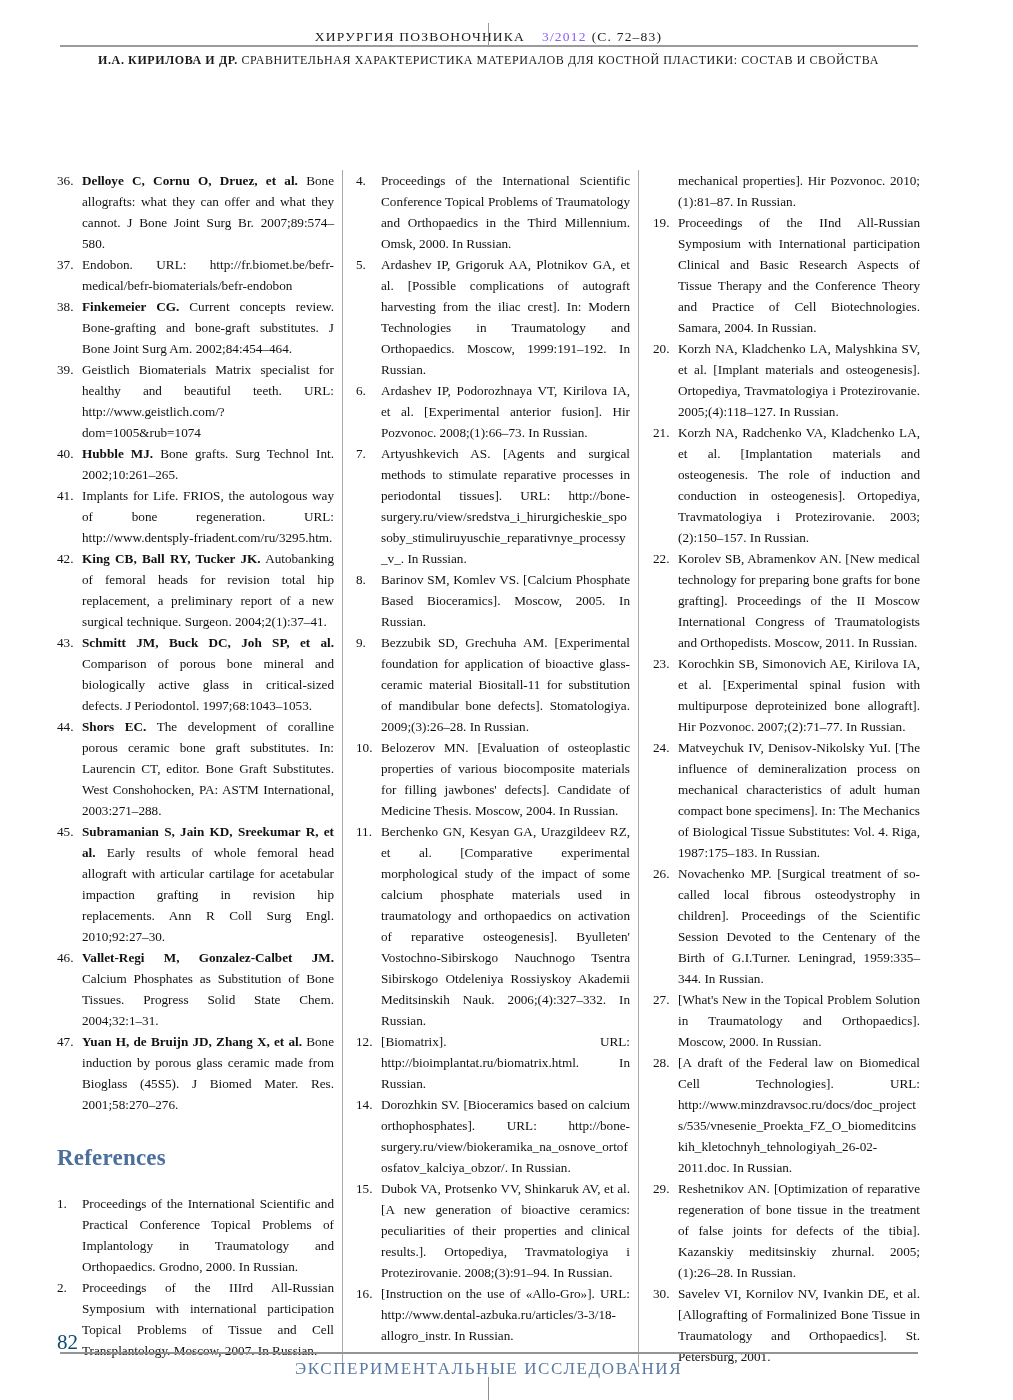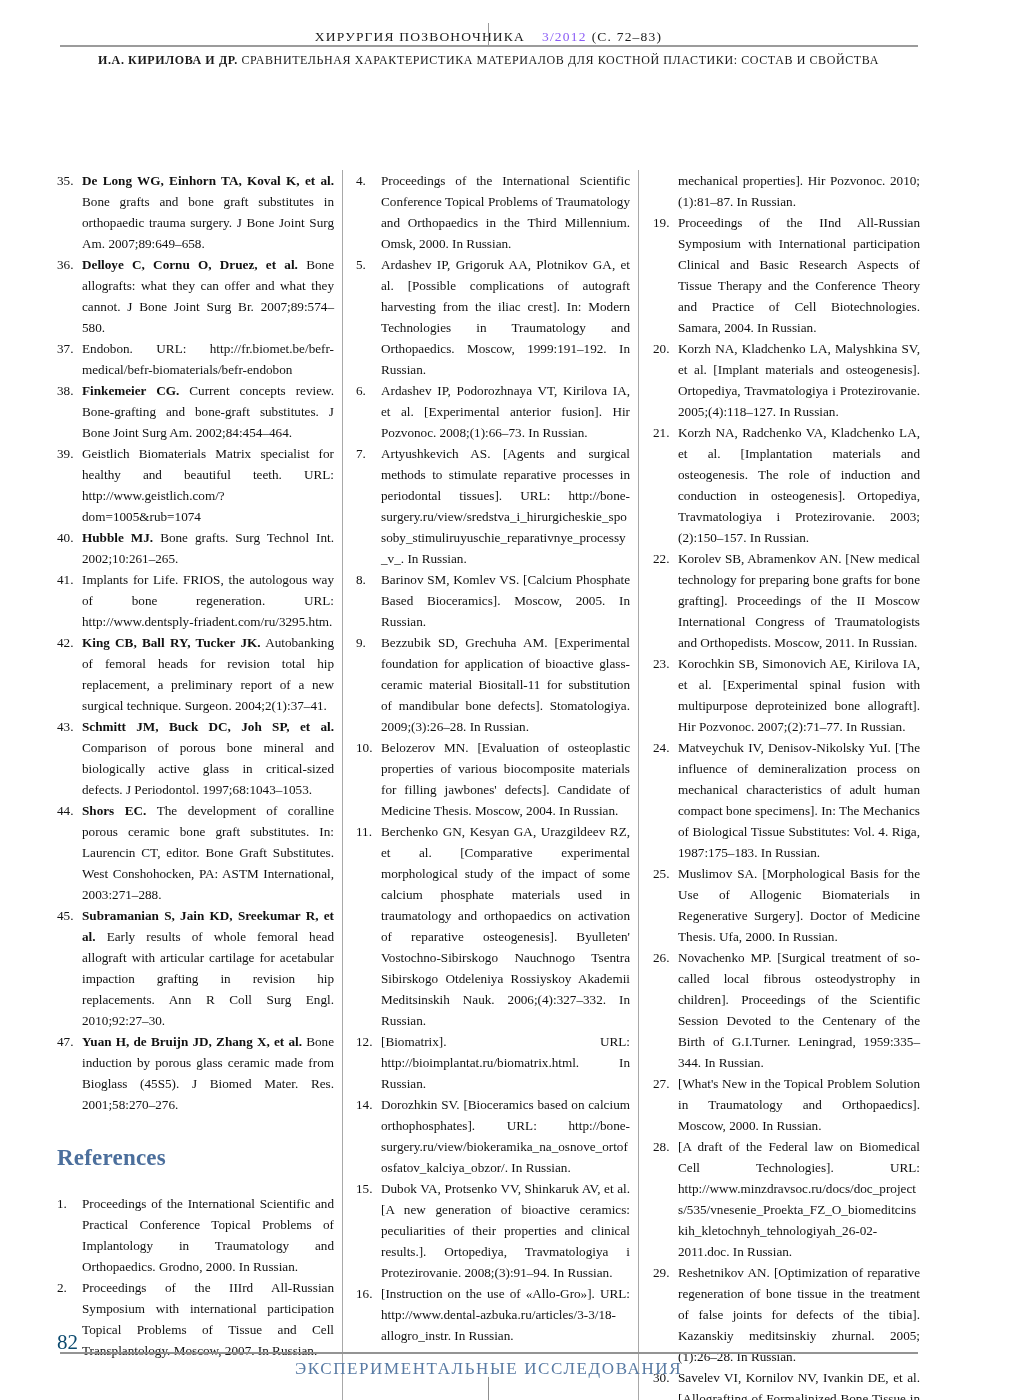--- a/index.html
+++ b/index.html
@@ -74,31 +74,31 @@
 </div>
 <div class="hdr-vline"></div>
 <div class="hdr-rule"></div>
 <div class="content-band hdr-row2">
   <span class="hdr-authors">И.А. КИРИЛОВА И ДР.</span><span> СРАВНИТЕЛЬНАЯ ХАРАКТЕРИСТИКА МАТЕРИАЛОВ ДЛЯ КОСТНОЙ ПЛАСТИКИ: СОСТАВ И СВОЙСТВА</span>
 </div>
 
 <div class="columns">
   <div class="col col-left">
     <div id="col-left-top">
-        <div class="ref"><span class="num">35.</span><span class="ref-bold">De Long WG, Einhorn TA, Koval K, et al.</span> <span>Bone grafts and bone graft substitutes in orthopaedic trauma surgery. J Bone Joint Surg Am. 2007;89:649–658.</span></div>
         <div class="ref"><span class="num">36.</span><span class="ref-bold">Delloye C, Cornu O, Druez, et al.</span> <span>Bone allografts: what they can offer and what they cannot. J Bone Joint Surg Br. 2007;89:574–580.</span></div>
         <div class="ref"><span class="num">37.</span><span>Endobon. URL: http://fr.biomet.be/befr-medical/befr-biomaterials/befr-endobon</span></div>
         <div class="ref"><span class="num">38.</span><span class="ref-bold">Finkemeier CG.</span> <span>Current concepts review. Bone-grafting and bone-graft substitutes. J Bone Joint Surg Am. 2002;84:454–464.</span></div>
         <div class="ref"><span class="num">39.</span><span>Geistlich Biomaterials Matrix specialist for healthy and beautiful teeth. URL: http://www.geistlich.com/?dom=1005&amp;rub=1074</span></div>
         <div class="ref"><span class="num">40.</span><span class="ref-bold">Hubble MJ.</span> <span>Bone grafts. Surg Technol Int. 2002;10:261–265.</span></div>
         <div class="ref"><span class="num">41.</span><span>Implants for Life. FRIOS, the autologous way of bone regeneration. URL: http://www.dentsply-friadent.com/ru/3295.htm.</span></div>
         <div class="ref"><span class="num">42.</span><span class="ref-bold">King CB, Ball RY, Tucker JK.</span> <span>Autobanking of femoral heads for revision total hip replacement, a preliminary report of a new surgical technique. Surgeon. 2004;2(1):37–41.</span></div>
         <div class="ref"><span class="num">43.</span><span class="ref-bold">Schmitt JM, Buck DC, Joh SP, et al.</span> <span>Comparison of porous bone mineral and biologically active glass in critical-sized defects. J Periodontol. 1997;68:1043–1053.</span></div>
         <div class="ref"><span class="num">44.</span><span class="ref-bold">Shors EC.</span> <span>The development of coralline porous ceramic bone graft substitutes. In: Laurencin CT, editor. Bone Graft Substitutes. West Conshohocken, PA: ASTM International, 2003:271–288.</span></div>
         <div class="ref"><span class="num">45.</span><span class="ref-bold">Subramanian S, Jain KD, Sreekumar R, et al.</span> <span>Early results of whole femoral head allograft with articular cartilage for acetabular impaction grafting in revision hip replacements. Ann R Coll Surg Engl. 2010;92:27–30.</span></div>
+        <div class="ref"><span class="num">46.</span><span class="ref-bold">Vallet-Regi M, Gonzalez-Calbet JM.</span> <span>Calcium Phosphates as Substitution of Bone Tissues. Progress Solid State Chem. 2004;32:1–31.</span></div>
         <div class="ref"><span class="num">47.</span><span class="ref-bold">Yuan H, de Bruijn JD, Zhang X, et al.</span> <span>Bone induction by porous glass ceramic made from Bioglass (45S5). J Biomed Mater. Res. 2001;58:270–276.</span></div>
       </div>
     <div class="refs-heading">References</div>
     <div id="col-left-bottom">
         <div class="ref"><span class="num">1.</span><span>Proceedings of the International Scientific and Practical Conference Topical Problems of Implantology in Traumatology and Orthopaedics. Grodno, 2000. In Russian.</span></div>
         <div class="ref"><span class="num">2.</span><span>Proceedings of the IIIrd All-Russian Symposium with international participation Topical Problems of Tissue and Cell Transplantology. Moscow, 2007. In Russian.</span></div>
       </div>
   </div>
   <div class="gap1l"></div>
   <div class="col-divider"></div>
@@ -121,21 +121,20 @@
   <div class="col-divider"></div>
   <div class="gap2r"></div>
   <div class="col col-right" id="col-right">
       <div class="ref"><span class="num"></span><span>mechanical properties]. Hir Pozvonoc. 2010;(1):81–87. In Russian.</span></div>
       <div class="ref"><span class="num">19.</span><span>Proceedings of the IInd All-Russian Symposium with International participation Clinical and Basic Research Aspects of Tissue Therapy and the Conference Theory and Practice of Cell Biotechnologies. Samara, 2004. In Russian.</span></div>
       <div class="ref"><span class="num">20.</span><span>Korzh NA, Kladchenko LA, Malyshkina SV, et al. [Implant materials and osteogenesis]. Ortopediya, Travmatologiya i Protezirovanie. 2005;(4):118–127. In Russian.</span></div>
       <div class="ref"><span class="num">21.</span><span>Korzh NA, Radchenko VA, Kladchenko LA, et al. [Implantation materials and osteogenesis. The role of induction and conduction in osteogenesis]. Ortopediya, Travmatologiya i Protezirovanie. 2003;(2):150–157. In Russian.</span></div>
       <div class="ref"><span class="num">22.</span><span>Korolev SB, Abramenkov AN. [New medical technology for preparing bone grafts for bone grafting]. Proceedings of the II Moscow International Congress of Traumatologists and Orthopedists. Moscow, 2011. In Russian.</span></div>
       <div class="ref"><span class="num">23.</span><span>Korochkin SB, Simonovich AE, Kirilova IA, et al. [Experimental spinal fusion with multipurpose deproteinized bone allograft]. Hir Pozvonoc. 2007;(2):71–77. In Russian.</span></div>
       <div class="ref"><span class="num">24.</span><span>Matveychuk IV, Denisov-Nikolsky YuI. [The influence of demineralization process on mechanical characteristics of adult human compact bone specimens]. In: The Mechanics of Biological Tissue Substitutes: Vol. 4. Riga, 1987:175–183. In Russian.</span></div>
-      <div class="ref"><span class="num">25.</span><span>Muslimov SA. [Morphological Basis for the Use of Allogenic Biomaterials in Regenerative Surgery]. Doctor of Medicine Thesis. Ufa, 2000. In Russian.</span></div>
       <div class="ref"><span class="num">26.</span><span>Novachenko MP. [Surgical treatment of so-called local fibrous osteodystrophy in children]. Proceedings of the Scientific Session Devoted to the Centenary of the Birth of G.I.Turner. Leningrad, 1959:335–344. In Russian.</span></div>
       <div class="ref"><span class="num">27.</span><span>[What's New in the Topical Problem Solution in Traumatology and Orthopaedics]. Moscow, 2000. In Russian.</span></div>
       <div class="ref"><span class="num">28.</span><span>[A draft of the Federal law on Biomedical Cell Technologies]. URL: http://www.minzdravsoc.ru/docs/doc_projects/535/vnesenie_Proekta_FZ_O_biomeditcinskih_kletochnyh_tehnologiyah_26-02-2011.doc. In Russian.</span></div>
       <div class="ref"><span class="num">29.</span><span>Reshetnikov AN. [Optimization of reparative regeneration of bone tissue in the treatment of false joints for defects of the tibia]. Kazanskiy meditsinskiy zhurnal. 2005;(1):26–28. In Russian.</span></div>
       <div class="ref"><span class="num">30.</span><span>Savelev VI, Kornilov NV, Ivankin DE, et al. [Allografting of Formalinized Bone Tissue in Traumatology and Orthopaedics]. St. Petersburg, 2001.</span></div>
     </div>
 </div>
 
 <div class="content-band ftr-pagenum">82</div>
 <div class="ftr-rule"></div>

